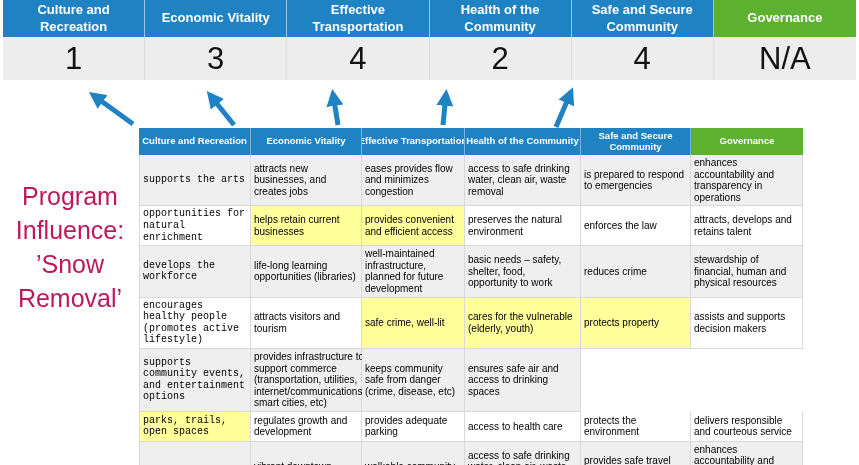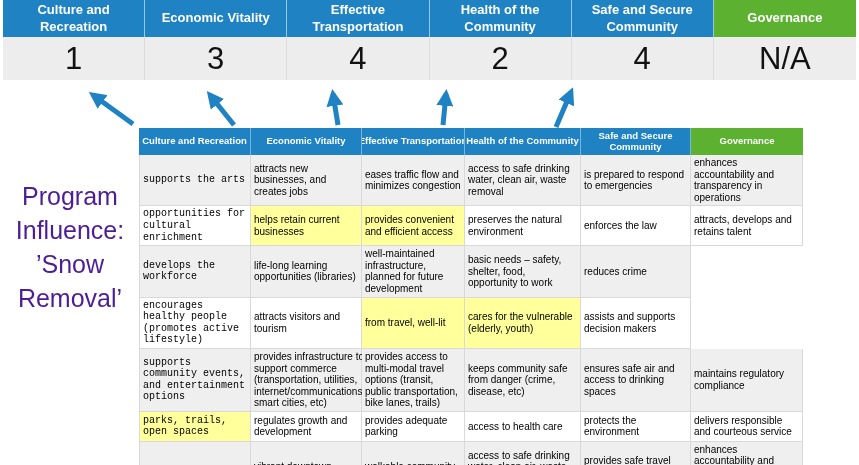--- a/index.html
+++ b/index.html
@@ -21,21 +21,21 @@
             border-right:1px solid #dcdcdc;box-sizing:border-box;}
   .sb-col:last-child .sb-score{border-right:none;text-align:center;}
 
   
   #arrows{position:absolute;left:0;top:80px;}
   #arrows line{stroke:var(--arrow_blue);stroke-width:5;}
   #arrows marker path{fill:var(--arrow_blue);}
 
   
   #program-title{position:absolute;left:1px;top:179px;width:138px;text-align:center;
-                 font-size:25px;line-height:1.36;color:#4c1d95;}
+                 font-size:25px;line-height:1.36;color:#be185d;}
 
   
   #matrix{position:absolute;left:139px;top:128px;font-size:10px;color:#000;}
   .mrow{display:grid;grid-template-columns:112px 111px 103px 116px 110px 112px;}
   .mhead{height:27px;display:flex;align-items:center;justify-content:center;
          text-align:center;color:#fff;font-weight:bold;font-size:9.5px;line-height:1.15;
          border-right:1px solid rgba(255,255,255,.4);box-sizing:border-box;
          white-space:nowrap;overflow:hidden;padding:0 2px;}
   .mhead.wrap{white-space:normal;}
   .mhead:last-child{border-right:none;}
@@ -109,54 +109,54 @@
         <div class="mhead blue">Economic Vitality</div>
         <div class="mhead blue">Effective Transportation</div>
         <div class="mhead blue">Health of the Community</div>
         <div class="mhead blue wrap">Safe and Secure Community</div>
         <div class="mhead green">Governance</div>
       </div>
     <div id="matrix-body">
         <div class="mrow stripe">
           <div class="mcell">supports the arts</div>
           <div class="mcell">attracts new businesses, and creates jobs</div>
-          <div class="mcell hl">eases traffic flow and minimizes congestion</div>
+          <div class="mcell hl">eases provides flow and minimizes congestion</div>
           <div class="mcell">access to safe drinking water, clean air, waste removal</div>
           <div class="mcell hl">is prepared to respond to emergencies</div>
           <div class="mcell">enhances accountability and transparency in operations</div>
         </div>
         <div class="mrow">
-          <div class="mcell">opportunities for cultural enrichment</div>
+          <div class="mcell">opportunities for natural enrichment</div>
           <div class="mcell hl">helps retain current businesses</div>
           <div class="mcell hl">provides convenient and efficient access</div>
           <div class="mcell">preserves the natural environment</div>
           <div class="mcell">enforces the law</div>
           <div class="mcell">attracts, develops and retains talent</div>
         </div>
         <div class="mrow stripe">
           <div class="mcell">develops the workforce</div>
           <div class="mcell">life-long learning opportunities (libraries)</div>
           <div class="mcell">well-maintained infrastructure, planned for future development</div>
           <div class="mcell hl">basic needs – safety, shelter, food, opportunity to work</div>
           <div class="mcell">reduces crime</div>
+          <div class="mcell">stewardship of financial, human and physical resources</div>
         </div>
         <div class="mrow">
           <div class="mcell">encourages healthy people (promotes active lifestyle)</div>
           <div class="mcell">attracts visitors and tourism</div>
-          <div class="mcell hl">from travel, well-lit</div>
+          <div class="mcell hl">safe crime, well-lit</div>
           <div class="mcell hl">cares for the vulnerable (elderly, youth)</div>
+          <div class="mcell hl">protects property</div>
           <div class="mcell">assists and supports decision makers</div>
         </div>
         <div class="mrow stripe">
           <div class="mcell">supports community events, and entertainment options</div>
           <div class="mcell hl">provides infrastructure to support commerce (transportation, utilities, internet/communications, smart cities, etc)</div>
-          <div class="mcell hl">provides access to multi-modal travel options (transit, public transportation, bike lanes, trails)</div>
           <div class="mcell hl">keeps community safe from danger (crime, disease, etc)</div>
           <div class="mcell">ensures safe air and access to drinking spaces</div>
-          <div class="mcell">maintains regulatory compliance</div>
         </div>
         <div class="mrow">
           <div class="mcell hl">parks, trails, open spaces</div>
           <div class="mcell">regulates growth and development</div>
           <div class="mcell">provides adequate parking</div>
           <div class="mcell">access to health care</div>
           <div class="mcell">protects the environment</div>
           <div class="mcell">delivers responsible and courteous service</div>
         </div>
         <div class="mrow stripe">

